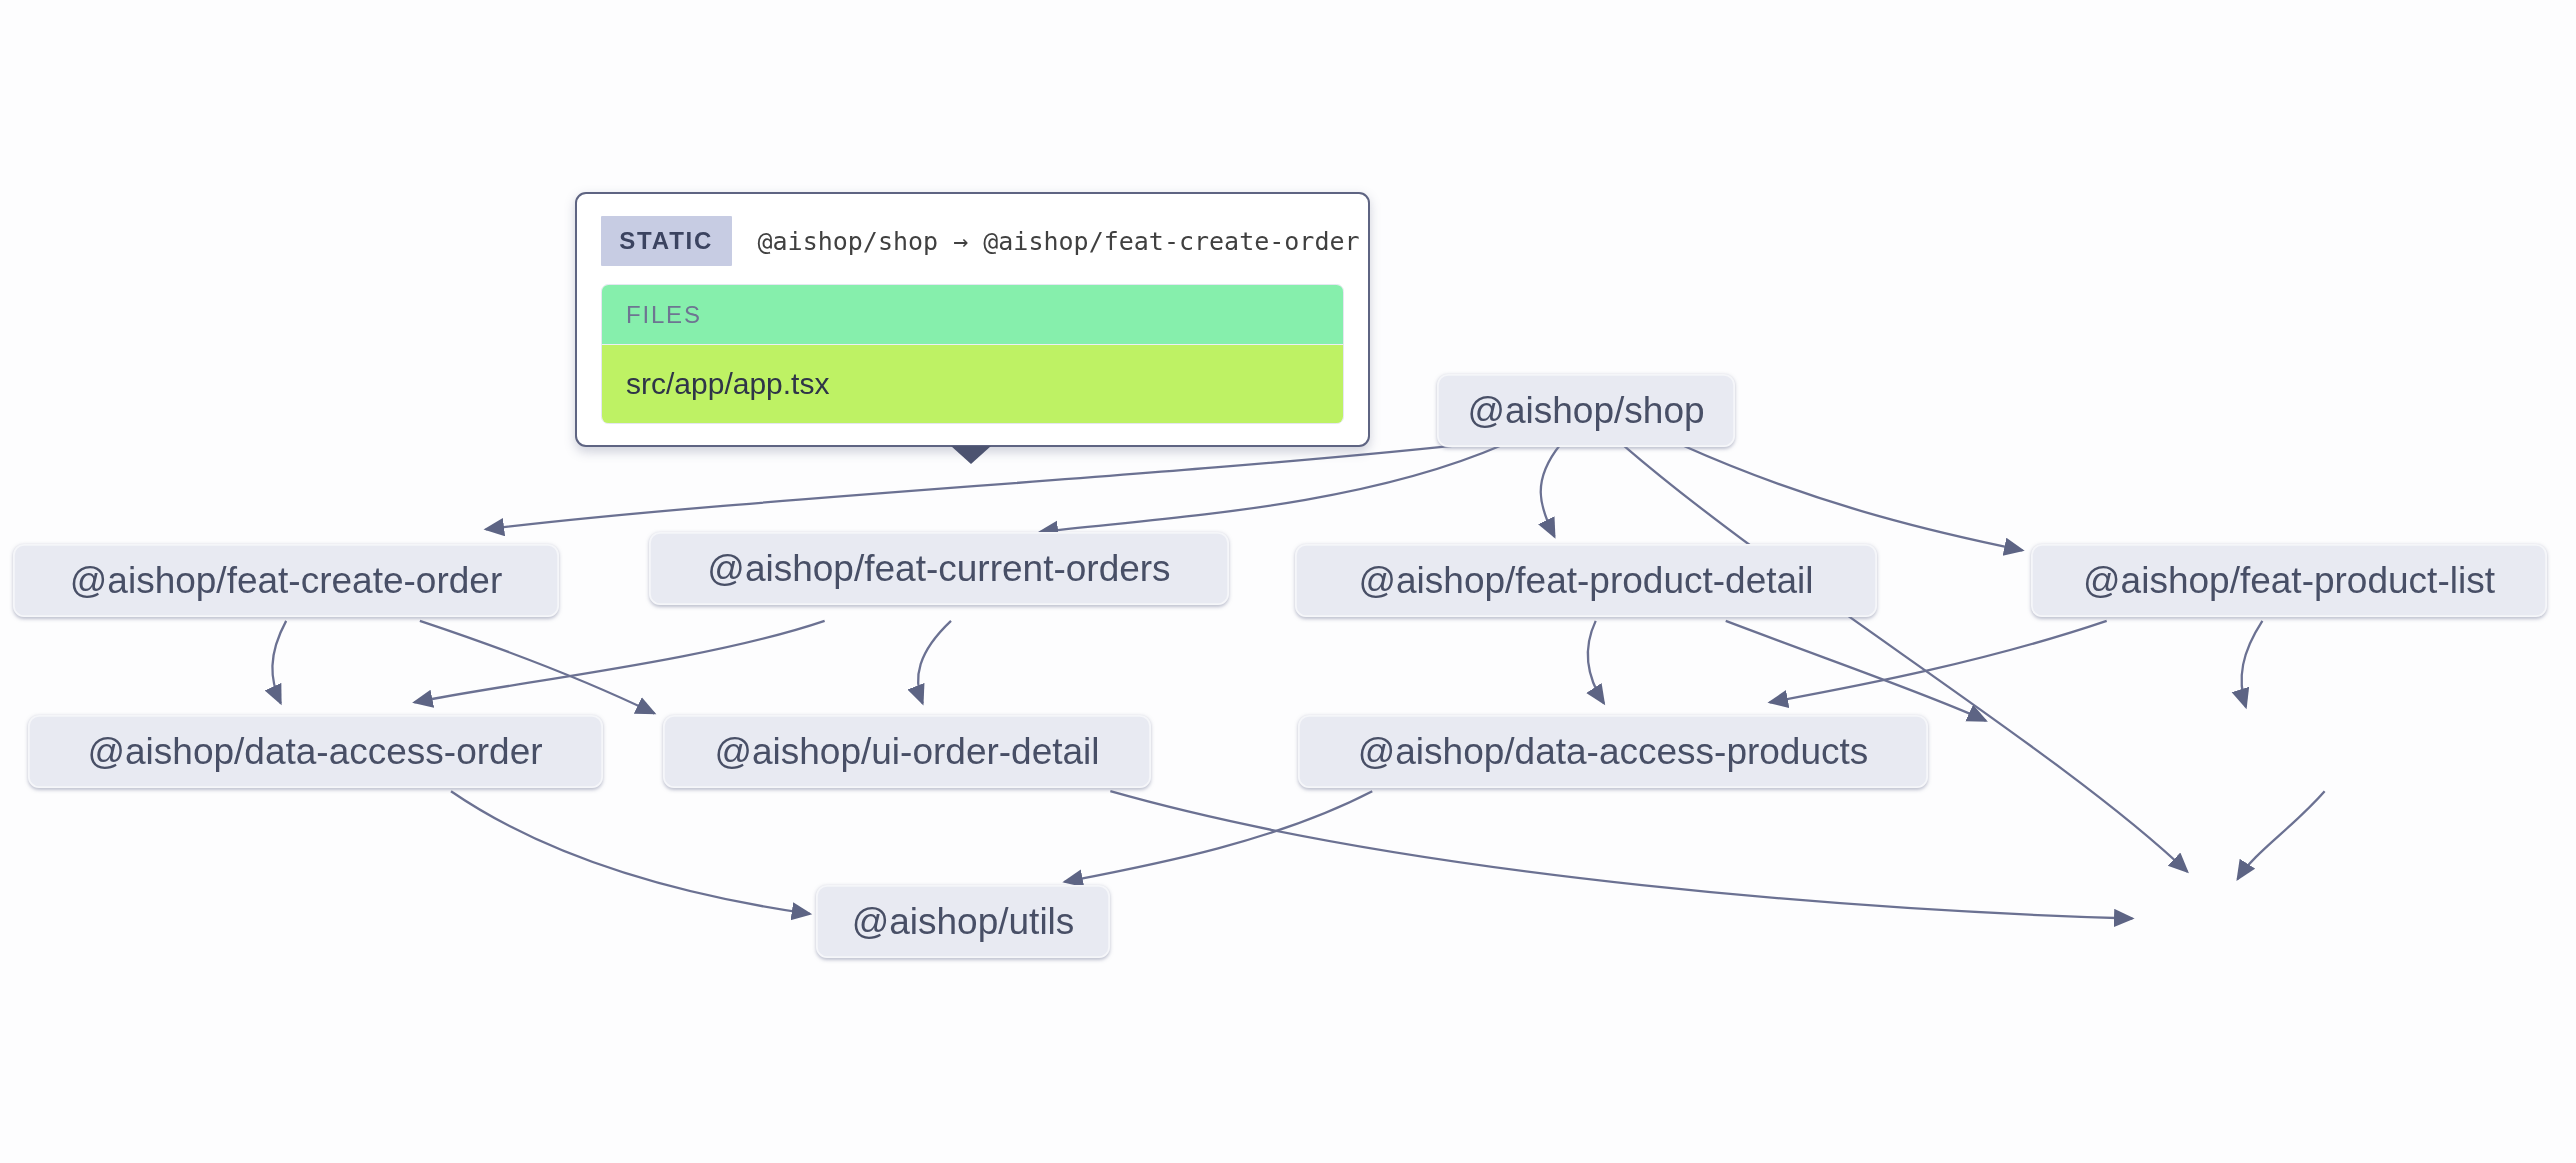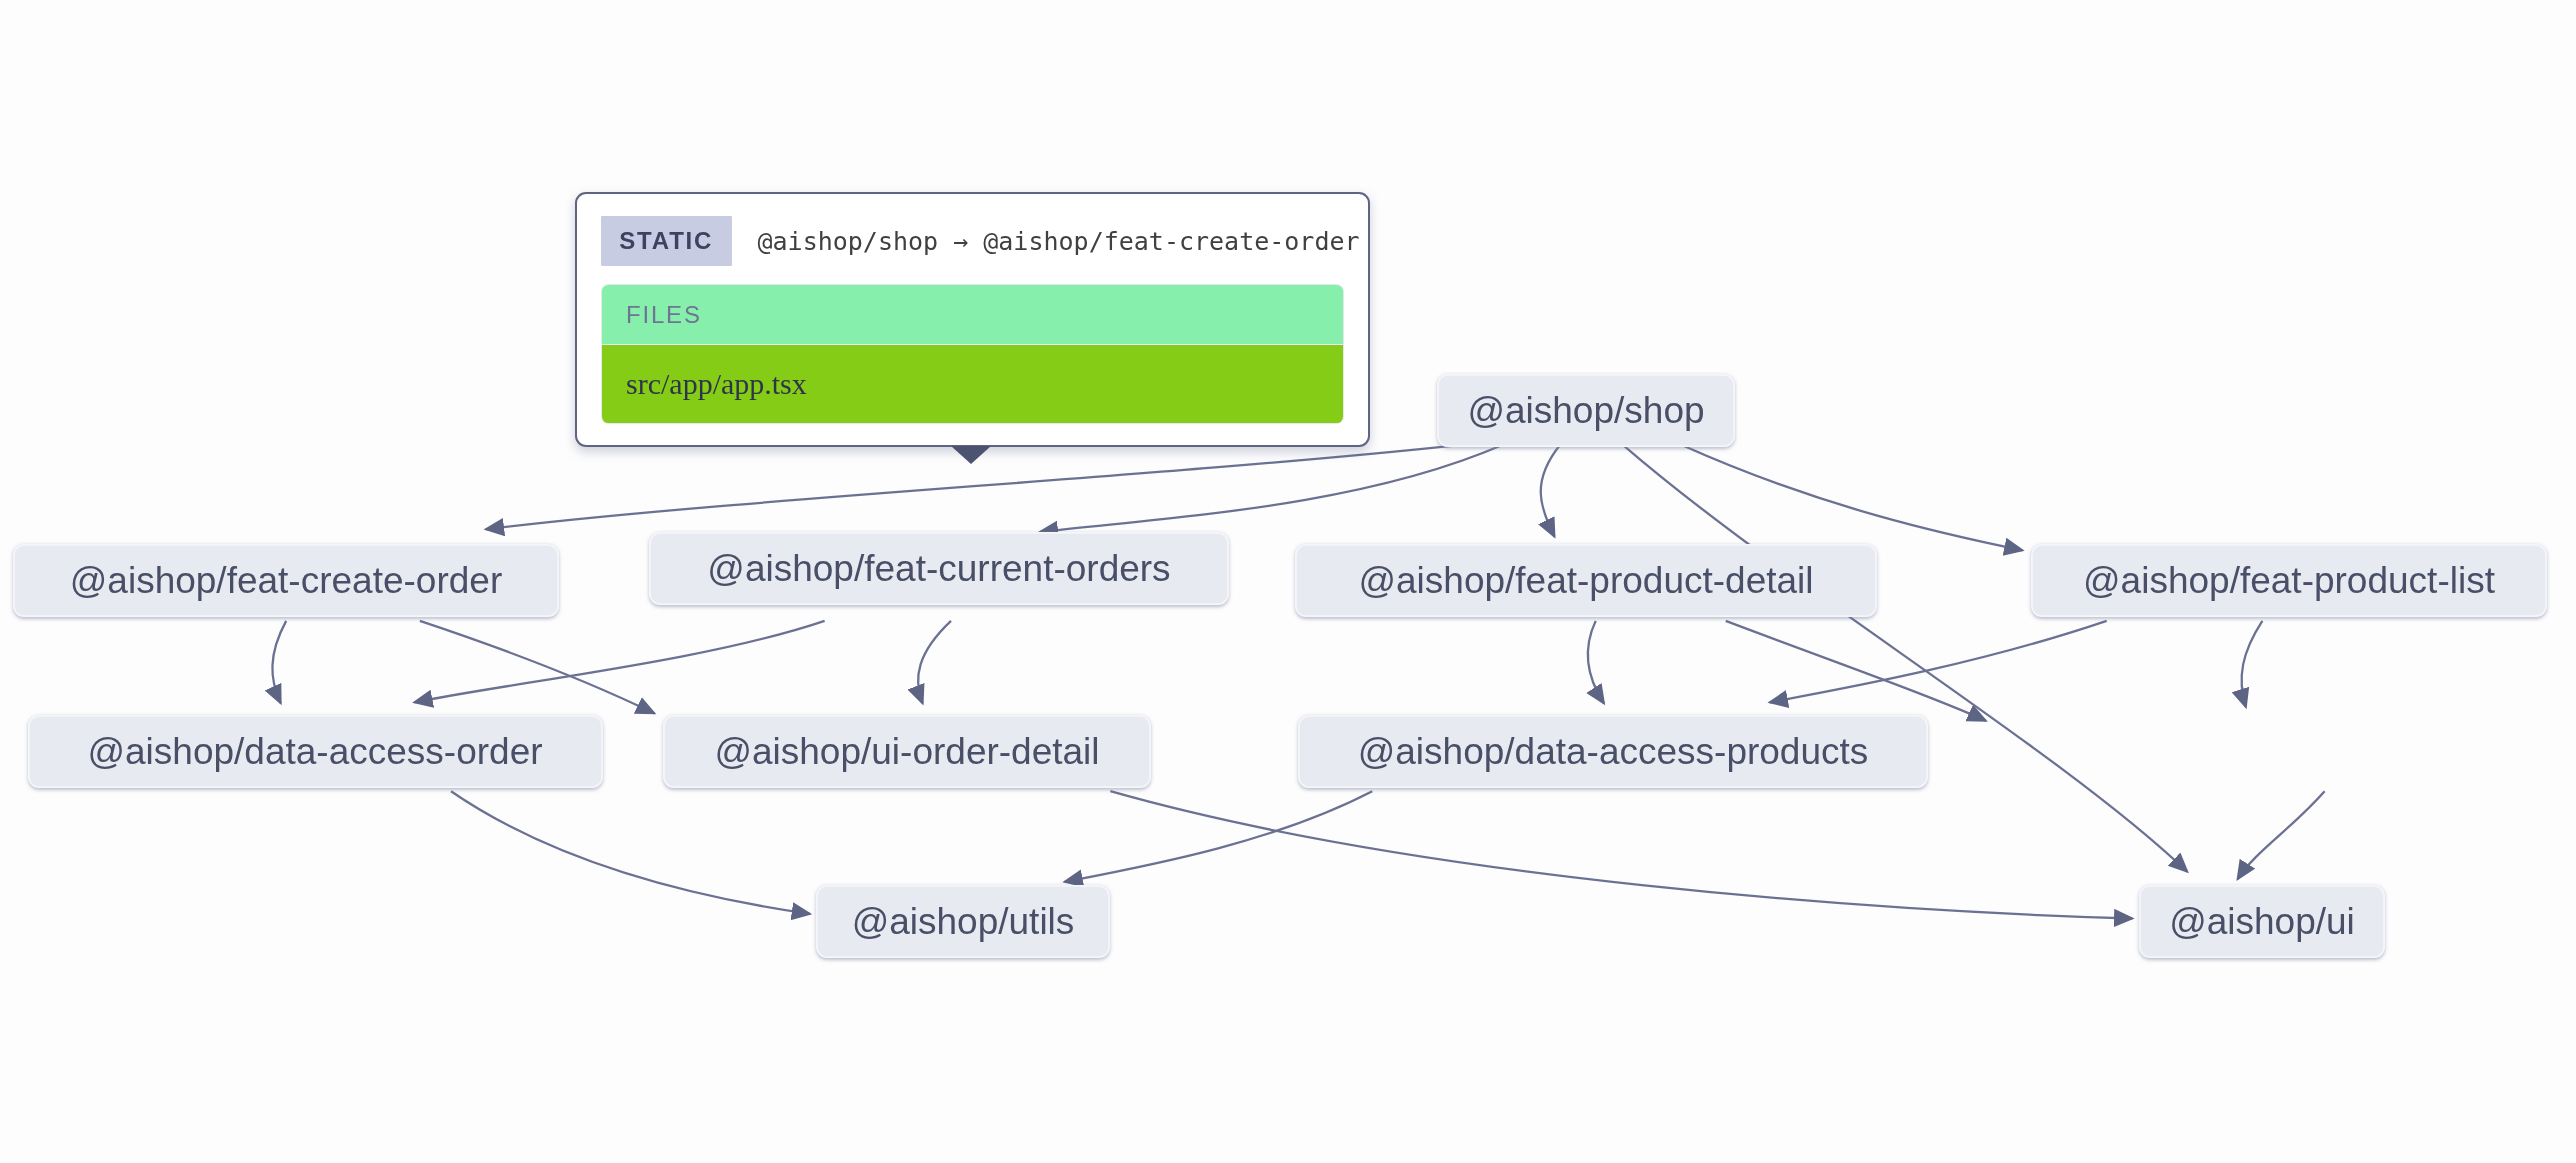--- a/index.html
+++ b/index.html
@@ -36,21 +36,21 @@
     margin:1.8px 24px 0 24px;border:1.8px solid #e4e7f0;border-radius:7.3px;
     overflow:hidden;
   }
   .files-header{
     background:#86efac;padding:15.6px 24px;border-bottom:1.8px solid #eceef5;
   }
   .files-header span{
     color:#6e7492;font-size:24px;letter-spacing:1.8px;font-weight:500;
   }
   .file-row{
-    background:#84cc16;padding:22px 24px;color:#2f3548;font-size:30px;font-family:Liberation Serif, serif;
+    background:#bef264;padding:22px 24px;color:#2f3548;font-size:30px;
   }
   .caret{
     position:absolute;left:951px;top:446px;width:0;height:0;
     border-left:20px solid transparent;border-right:20px solid transparent;
     border-top:18.3px solid #4c5370;
   }
 </style>
 </head>
 <body>
 
@@ -86,21 +86,20 @@
   <div class="node" style="left:13px;top:544px;width:546px;">@aishop/feat-create-order</div>
   <div class="node" style="left:649px;top:532px;width:580px;">@aishop/feat-current-orders</div>
   <div class="node" style="left:1295px;top:544px;width:582px;">@aishop/feat-product-detail</div>
   <div class="node" style="left:2031px;top:544px;width:516px;">@aishop/feat-product-list</div>
 
   <div class="node" style="left:27.5px;top:715px;width:575px;">@aishop/data-access-order</div>
   <div class="node" style="left:663px;top:715px;width:488px;">@aishop/ui-order-detail</div>
   <div class="node" style="left:1298px;top:715px;width:630px;">@aishop/data-access-products</div>
 
   <div class="node" style="left:816px;top:885px;width:294px;">@aishop/utils</div>
-  <div class="node" style="left:2139px;top:885px;width:246px;">@aishop/ui</div>
 
   <div class="tooltip">
     <div class="tooltip-header">
       <span class="badge">STATIC</span>
       <span class="edge-title">@aishop/shop → @aishop/feat-create-order</span>
     </div>
     <div class="files-panel">
       <div class="files-header">
         <span>FILES</span>
       </div>

